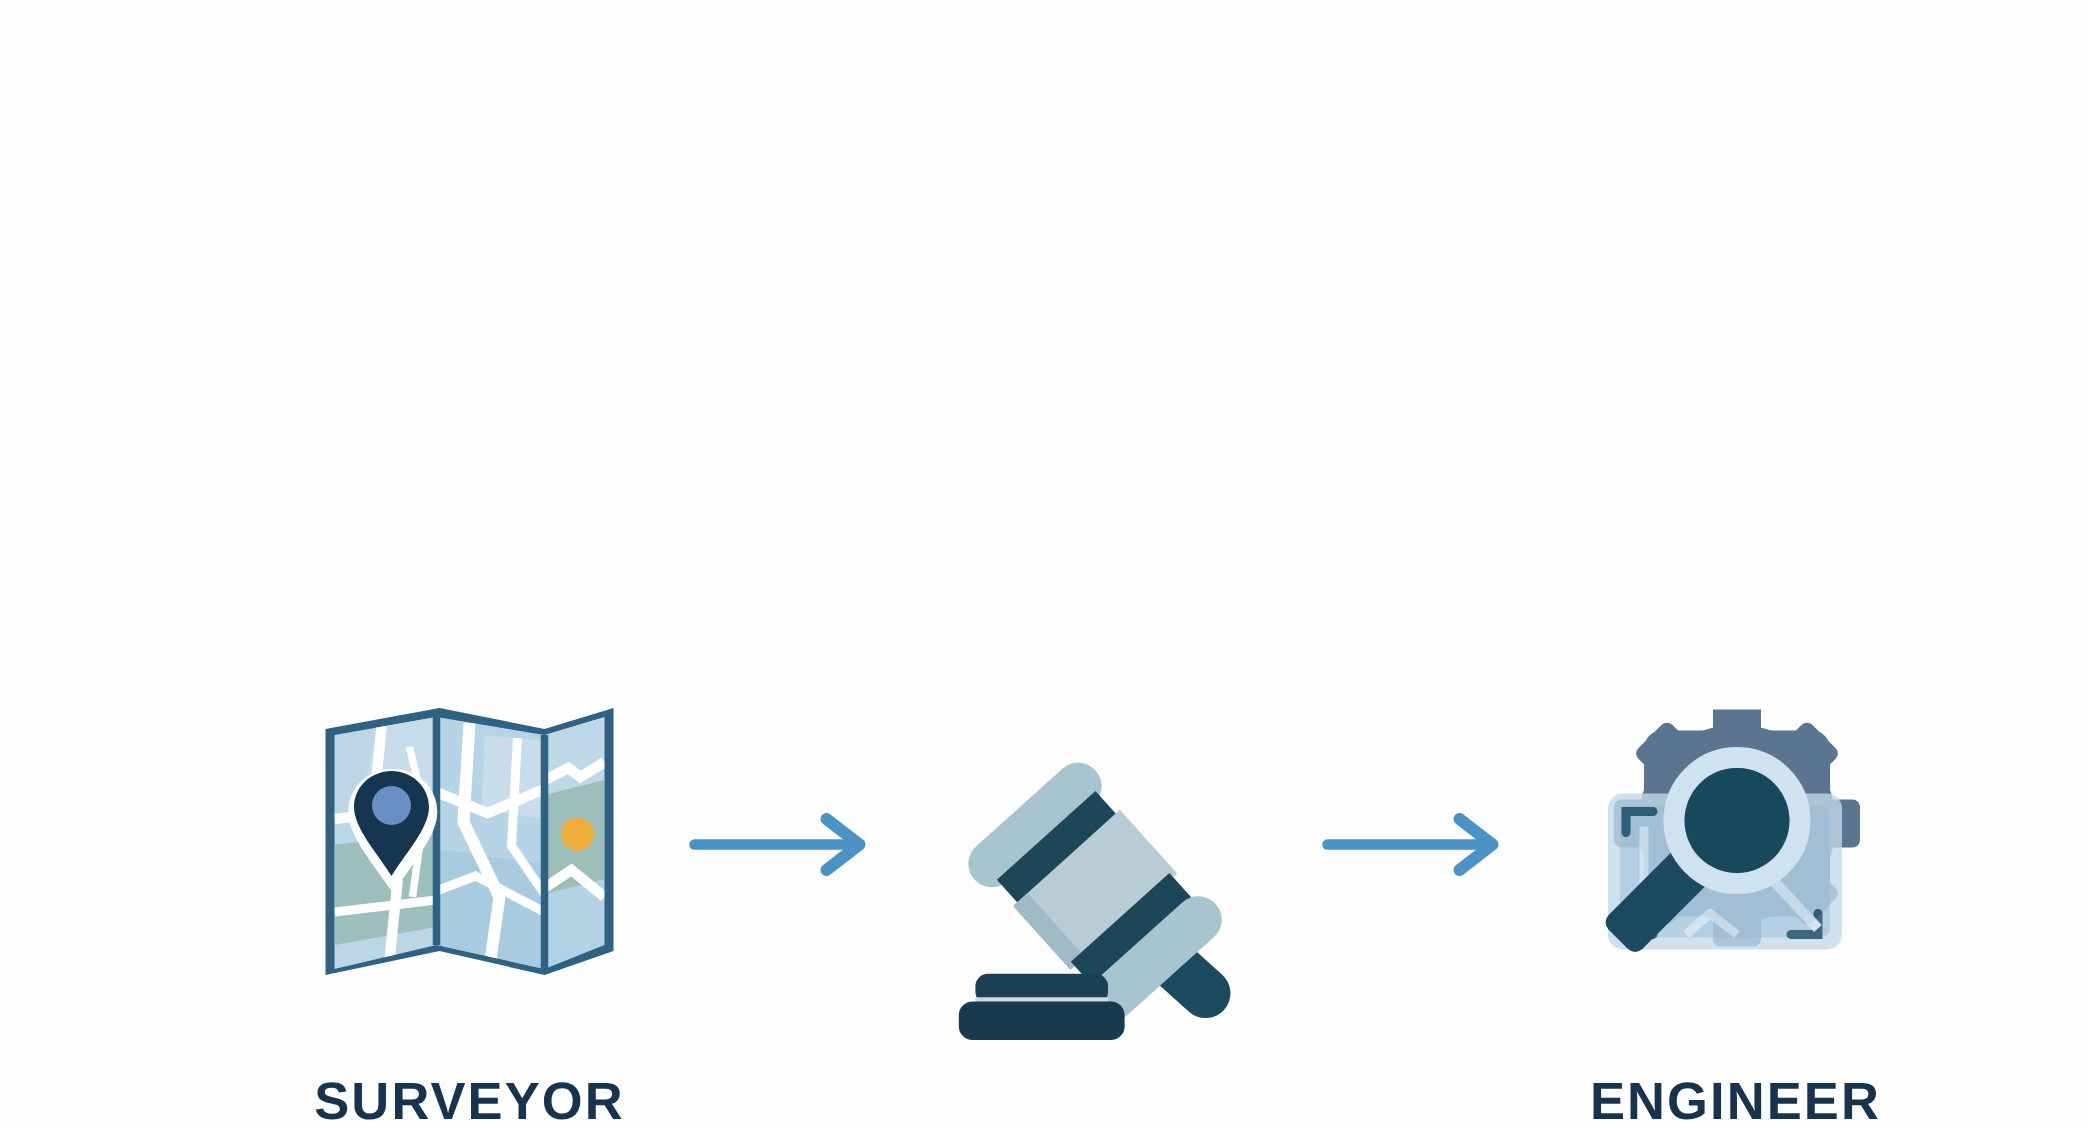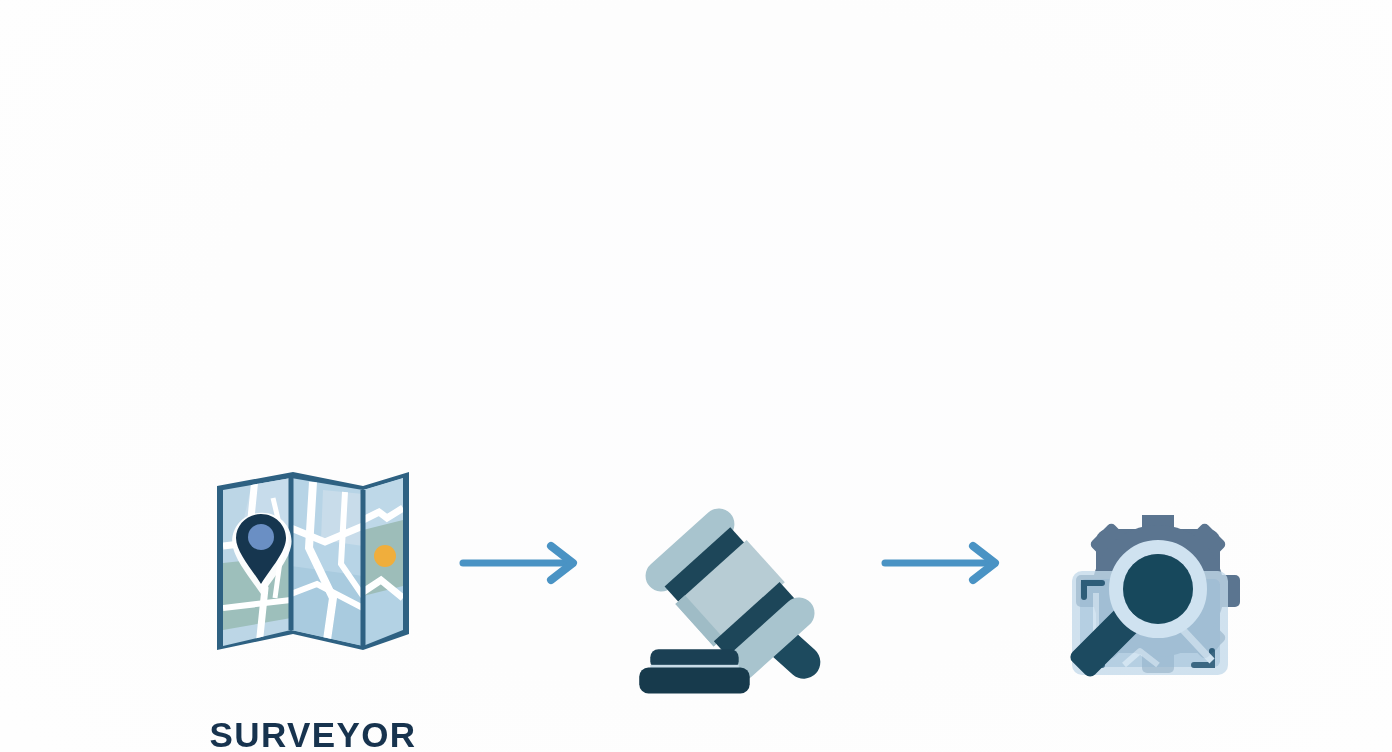--- a/index.html
+++ b/index.html
@@ -226,16 +226,17 @@
 
             <g transform="rotate(45)">
               <rect x="-16" y="34" width="32" height="78" rx="7" fill="#1c4a60"></rect>
             </g>
 
             <circle cx="0" cy="0" r="42" fill="none" stroke="#cfe2f0" stroke-width="14"></circle>
             <circle cx="0" cy="0" r="35" fill="#17485c"></circle>
           </g>
         </svg>
       </div>
+      <div class="step-label">ENGINEER</div>
     </div>
 
   </div>
 </div>
 
 </body></html>

